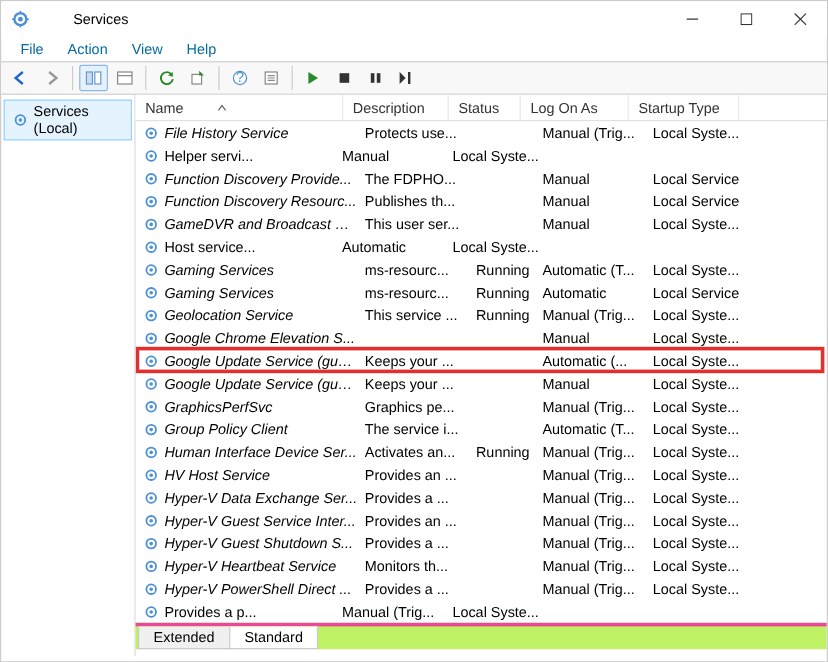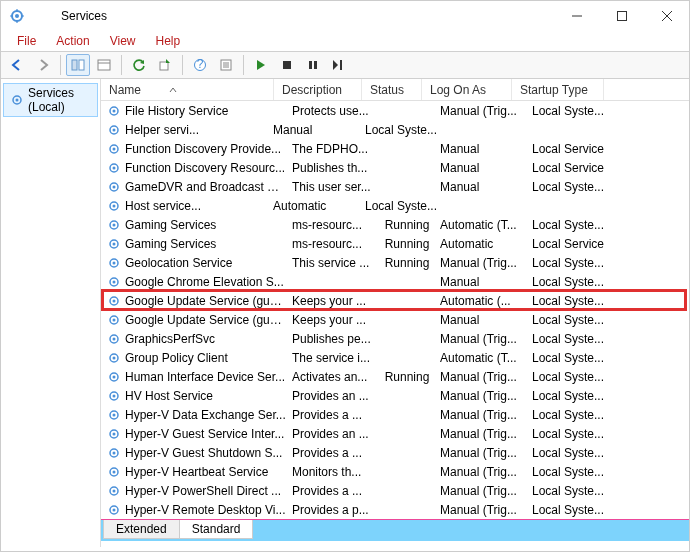--- a/index.html
+++ b/index.html
@@ -5,46 +5,46 @@
 * { margin:0; padding:0; box-sizing:border-box; font-family:'Segoe UI',Tahoma,sans-serif; font-size:12px; }
 body { width:690px; height:552px; background:#fff; overflow:hidden; border:1px solid #ccc; position:relative; }
 
 .titlebar { height:30px; display:flex; align-items:center; padding-left:8px; background:#fff;gap:30px; }
 .titlebar .ticon { margin-right:6px; }
 .titlebar .title { flex:1; color:#000; }
 .winbtns { display:flex; }
 .winbtn { width:45px; height:30px; display:flex; align-items:center; justify-content:center; color:#555; }
 
 .menubar { height:20px; display:flex; align-items:center; padding-left:8px; gap:4px; }
-.menubar span { padding:2px 8px; color:#b91c1c; }
+.menubar span { padding:2px 8px; color:#0369a1; }
 
 .toolbar { height:28px; border-top:1px solid #d0d0d0; border-bottom:1px solid #d0d0d0; display:flex; align-items:center; padding:0 4px; gap:2px; background:#f8f8f8; }
 .tbtn { width:24px; height:22px; display:flex; align-items:center; justify-content:center; border:1px solid transparent; border-radius:2px; }
 .tbtn.active { border:1px solid #8ab8e6; background:#e5f1fb; }
 .tsep { width:1px; height:20px; background:#ccc; margin:0 3px; }
 
 .body { display:flex; height:calc(100% - 82px); }
-.tree { width:100px; border-right:1px solid #ddd; padding-top:4px; }
+.tree { width:112px; border-right:1px solid #ddd; padding-top:4px; }
 .treeitem { display:flex; align-items:center; padding:2px 6px; background:#e5f3ff; border:1px solid #99d1ff; margin:0 2px; }
 .treeitem .gear { margin-right:4px; }
 
 .main { flex:1; display:flex; flex-direction:column; position:relative; }
 .headerrow { display:flex; height:22px; border-bottom:1px solid #e0e0e0; background:#fff; }
 .hcell { padding:3px 8px; border-right:1px solid #e8e8e8; color:#333; display:flex; align-items:center; }
 .c-name{width:173px;} .c-desc{width:88px;} .c-status{width:60px;} .c-start{width:92px;} .c-log{width:90px;}
 
 .rows { overflow:hidden; position:relative; }
 .row { display:flex; height:19px; align-items:center; padding-left:6px; }
 .row .gear { margin-right:4px; flex-shrink:0; }
 .cell { white-space:nowrap; overflow:hidden; text-overflow:ellipsis; padding-right:6px; color:#000; }
-.row .c-name{width:167px;} .row .c-desc{width:88px;} .row .c-status{width:60px;text-align:center;} .row .c-start{width:92px;} .row .c-log{width:90px;}
+.row .c-name{width:167px;font-style:italic;} .row .c-desc{width:88px;} .row .c-status{width:60px;text-align:center;} .row .c-start{width:92px;} .row .c-log{width:90px;}
 
 .highlight-box { position:absolute; border:3px solid #e03030; pointer-events:none; z-index:10; }
 
-.tabs { height:22px; border-top:1px solid #ec4899; display:flex; align-items:flex-start; padding-left:2px; background:#7dd3fc; }
+.tabs { height:22px; border-top:3px solid #ec4899; display:flex; align-items:flex-start; padding-left:2px; background:#bef264; }
 .tab { padding:2px 12px; border:1px solid #ccc; border-top:none; background:#fff; margin-right:-1px; position:relative; }
 .tab.inactive { background:#f0f0f0; }
 
 .gear { display:inline-block; }
 svg { display:block; }
 </style>
 </head>
 <body>
 
 <div class="titlebar">
@@ -348,21 +348,21 @@
           <span class="cell c-log">Local Syste...</span>
         </div>
         <div class="row">
           <span class="gear">
             <svg width="14" height="14">
               <circle cx="7" cy="7" r="4" fill="none" stroke="#4a90d9" stroke-width="1.5"></circle>
               <circle cx="7" cy="7" r="1.5" fill="#4a90d9"></circle>
             </svg>
           </span>
           <span class="cell c-name">GraphicsPerfSvc</span>
-          <span class="cell c-desc">Publishes pe...</span>
+          <span class="cell c-desc">Graphics pe...</span>
           <span class="cell c-status"></span>
           <span class="cell c-start">Manual (Trig...</span>
           <span class="cell c-log">Local Syste...</span>
         </div>
         <div class="row">
           <span class="gear">
             <svg width="14" height="14">
               <circle cx="7" cy="7" r="4" fill="none" stroke="#4a90d9" stroke-width="1.5"></circle>
               <circle cx="7" cy="7" r="1.5" fill="#4a90d9"></circle>
             </svg>
@@ -464,21 +464,20 @@
           <span class="cell c-start">Manual (Trig...</span>
           <span class="cell c-log">Local Syste...</span>
         </div>
         <div class="row">
           <span class="gear">
             <svg width="14" height="14">
               <circle cx="7" cy="7" r="4" fill="none" stroke="#4a90d9" stroke-width="1.5"></circle>
               <circle cx="7" cy="7" r="1.5" fill="#4a90d9"></circle>
             </svg>
           </span>
-          <span class="cell c-name">Hyper-V Remote Desktop Vi...</span>
           <span class="cell c-desc">Provides a p...</span>
           <span class="cell c-status"></span>
           <span class="cell c-start">Manual (Trig...</span>
           <span class="cell c-log">Local Syste...</span>
         </div>
       </div>
     <div class="tabs">
       <div class="tab inactive">Extended</div>
       <div class="tab">Standard</div>
     </div>

